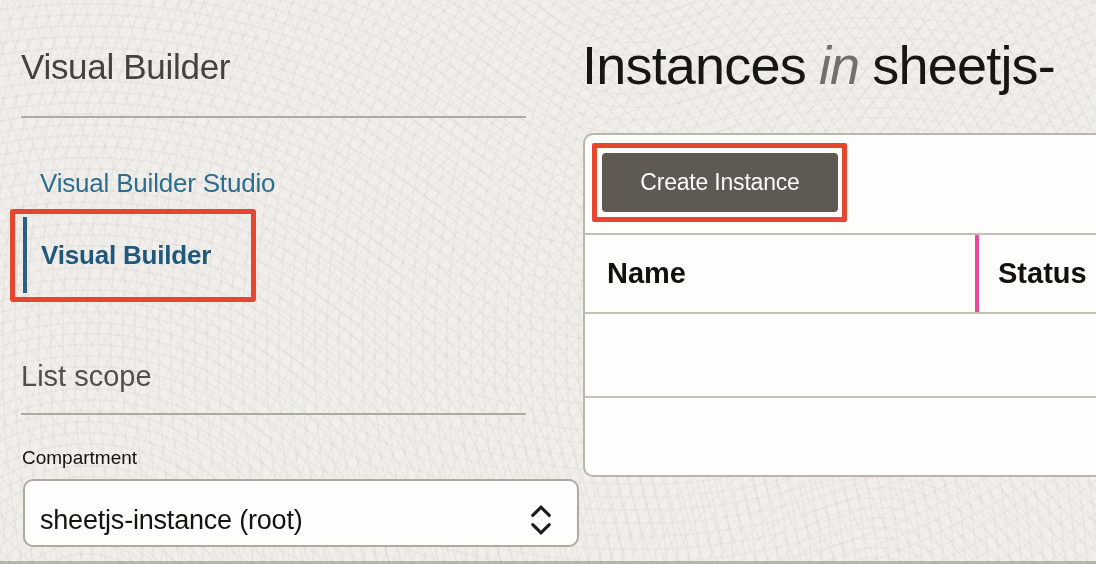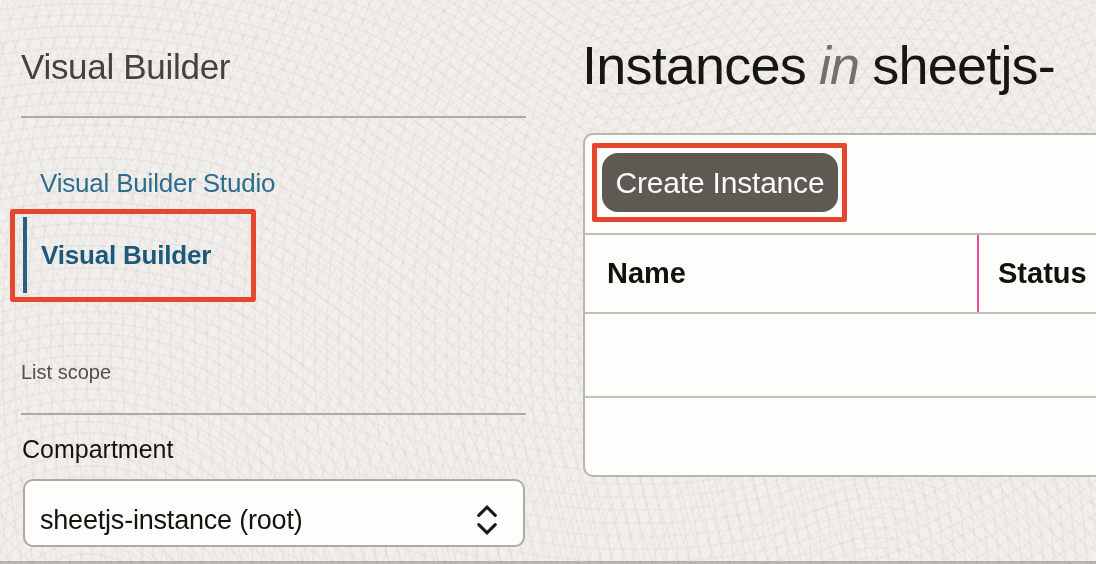--- a/index.html
+++ b/index.html
@@ -33,58 +33,58 @@
     letter-spacing:-0.2px;
     text-align:center;
   }
   .nav-link.selected{
     left:23px; top:217px; height:76px;
     border-left:4px solid #29607f; padding-left:14px;
     font-weight:bold; color:#1e597c;
   }
   .section-heading{
     position:absolute; left:21px; top:362px;
-    font-size:20px; line-height:1; font-weight:400; color:#534f49;
+    font-size:29px; line-height:1; font-weight:400; color:#534f49;
   }
   .field-label{
-    position:absolute; left:22px; top:437px;
-    font-size:25px; line-height:1; color:#16130f;
+    position:absolute; left:22px; top:448px;
+    font-size:19px; line-height:1; color:#16130f;
   }
   .select{
-    position:absolute; left:23px; top:479px; width:502px; height:68px;
+    position:absolute; left:23px; top:479px; width:556px; height:68px;
     background:#fdfdfb; border:2px solid #aeaaa2; border-radius:10px;
     display:flex; align-items:center;
     padding:14px 25px 0 15px; cursor:pointer;
   }
   .select-value{ font-size:27px; color:#16130f; flex:1; letter-spacing:-0.2px; }
   .select-chevron{ width:22px; height:32px; flex:none; }
   
   .page-title{
     position:absolute; left:582px; top:38px;
     font-size:54px; line-height:1; font-weight:400;
     color:#181613; white-space:nowrap; letter-spacing:-0.8px;
   }
   .page-title em{ font-style:italic; color:#73706b; margin:8px 0.24em; }
   .panel{
     position:absolute; left:583px; top:133px; width:545px; height:344px;
     background:#fdfdfb; border:2px solid #bab5ad; border-radius:10px;
   }
   .toolbar{ position:absolute; left:0; top:0; width:100%; height:98px; }
   .create-btn{
     position:absolute; left:17px; top:18px; width:236px; height:59px;
-    background:#5e5953; color:#fcfbfa; border:none; border-radius:16px;
-    font-family:inherit; font-size:30px; letter-spacing:-0.2px; cursor:pointer;
+    background:#5e5953; color:#fcfbfa; border:none; border-radius:4px;
+    font-family:inherit; font-size:23px; letter-spacing:-0.2px; cursor:pointer;
   }
   .thead{
     position:absolute; left:0; top:98px; width:541px; height:81px;
     border-top:2px solid #c3beb6; border-bottom:2px solid #c3beb6;
     display:flex;
   }
   .th{ display:flex; align-items:center; font-weight:bold; font-size:29px; color:#14110d; }
-  .th.name{ width:394px; border-right:2px solid #ec4899; padding-left:22px; }
+  .th.name{ width:394px; border-right:4px solid #ec4899; padding-left:22px; }
   .th.status{ flex:1; padding-left:19px; }
   .trow{ position:absolute; left:0; width:541px; background:transparent; }
   .trow.r1{ top:179px; height:84px; border-bottom:2px solid #c6c1b9; }
   .trow.r2{ top:263px; height:77px; }
   
   .annotation-box{
     position:absolute; border:5px solid #e5462d; border-radius:3px;
     background:transparent; pointer-events:none;
   }
   .annotation-box.sidebar-hl{ left:10px; top:209px; width:246px; height:93px; }

